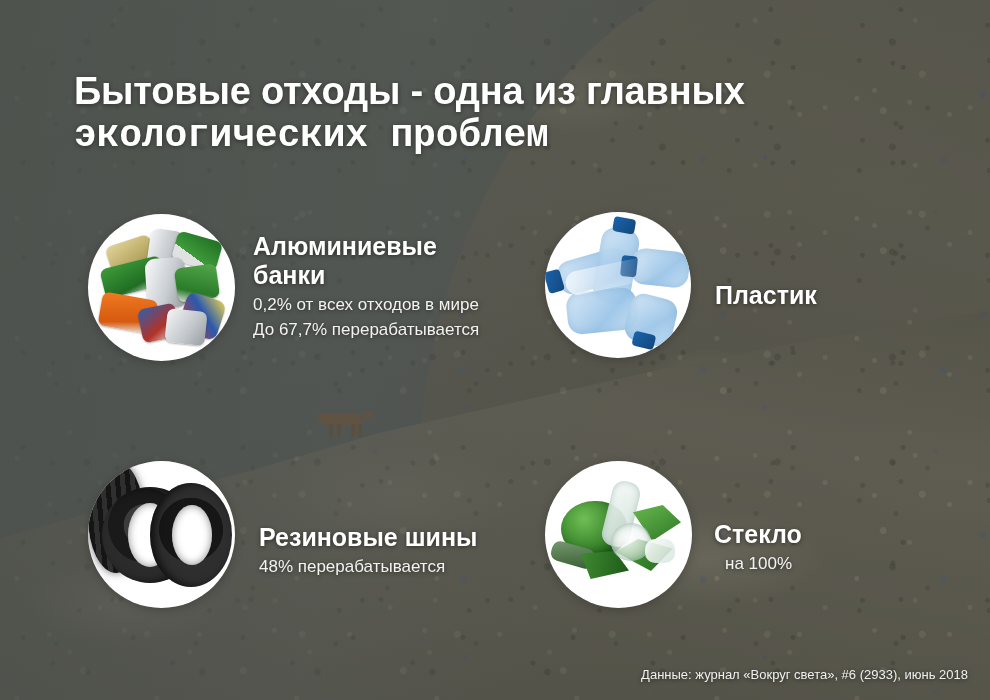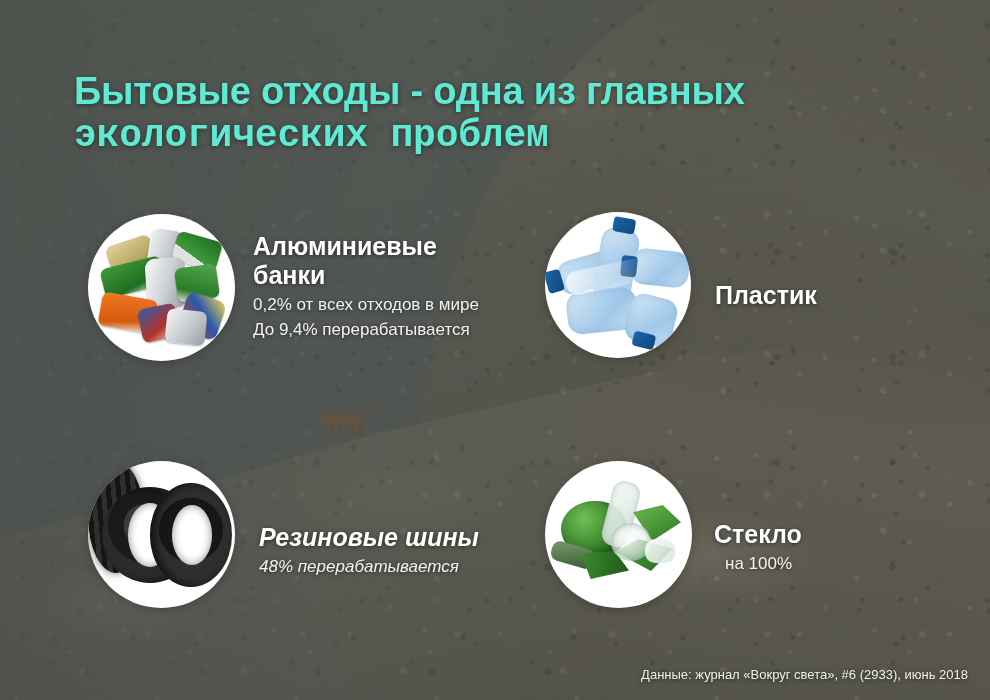--- a/index.html
+++ b/index.html
@@ -103,21 +103,21 @@
 
   
   .veil{
     position:absolute;inset:0;
     background:linear-gradient(100deg, rgba(74,78,74,.80) 0%, rgba(74,78,74,.62) 38%, rgba(60,62,56,.46) 62%, rgba(52,54,48,.40) 100%);
   }
 
   
   .title{
     position:absolute;left:74px;top:44px;width:790px;
-    color:#5eead4;font-size:38px;line-height:1.16;font-weight:bold;
+    color:#ffffff;font-size:38px;line-height:1.16;font-weight:bold;
     letter-spacing:-.2px;
     text-shadow:0 1px 5px rgba(0,0,0,.45);
   }
   .title .l2{display:block;font-family:Liberation Mono, monospace;}
 
   
   .item{position:absolute;display:flex;align-items:center;}
   .photo{
     border-radius:50%;background:#ffffff;flex:0 0 auto;
     position:relative;overflow:hidden;
@@ -138,21 +138,21 @@
   #item-cans{left:88px;top:214px;}
   #item-cans .photo{width:147px;height:147px;}
   #item-cans .copy{margin-left:18px;}
 
   #item-plastic{left:545px;top:212px;}
   #item-plastic .photo{width:146px;height:146px;}
   #item-plastic .copy{margin-left:24px;margin-top:20px;}
 
   #item-tires{left:88px;top:461px;}
   #item-tires .photo{width:147px;height:147px;}
-  #item-tires .copy{margin-left:24px;margin-top:34px;font-style:italic;}
+  #item-tires .copy{margin-left:24px;margin-top:34px;}
 
   #item-glass{left:545px;top:461px;}
   #item-glass .photo{width:147px;height:147px;}
   #item-glass .copy{margin-left:22px;margin-top:28px;}
   #item-glass .sub div:last-child{margin-left:11px;}
 
   
   .can{position:absolute;border-radius:7px;box-shadow:0 1px 2px rgba(0,0,0,.3);}
   .c-gold{left:20px;top:26px;width:46px;height:30px;
     background:linear-gradient(160deg,#e2d49a,#b4a460 70%,#8d8048);transform:rotate(-18deg);}
@@ -280,21 +280,21 @@
       <div class="can c-orange"></div>
       <div class="can c-blue"></div>
       <div class="can c-redblue"></div>
       <div class="can c-sil3"></div>
     </div>
     <div class="copy">
       <div class="h">Алюминиевые
 банки</div>
       <div class="sub">
         <div>0,2% от всех отходов в мире</div>
-        <div>До 9,4% перерабатывается</div>
+        <div>До 67,7% перерабатывается</div>
       </div>
     </div>
   </div>
 
   <div class="item" id="item-plastic">
     <div class="photo">
       <div class="pb pb-body b1">
           <div class="cap"></div>
         </div>
       <div class="pb pb-body b2">

